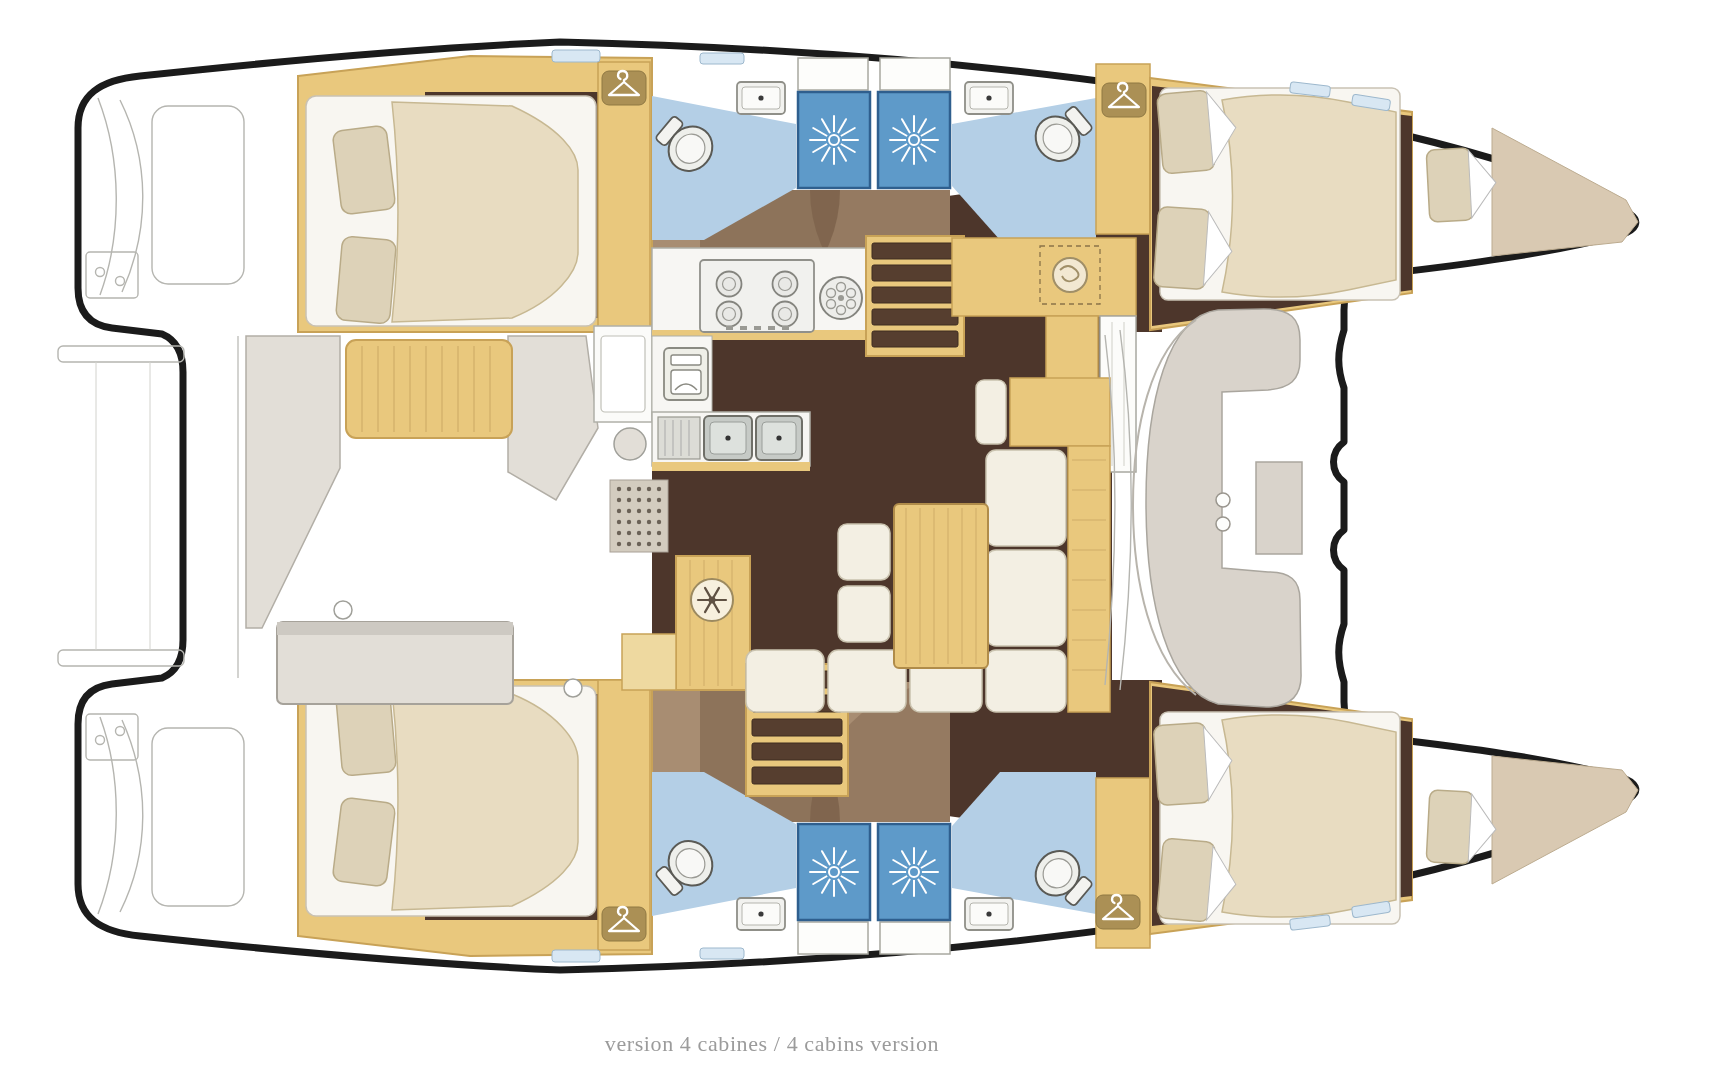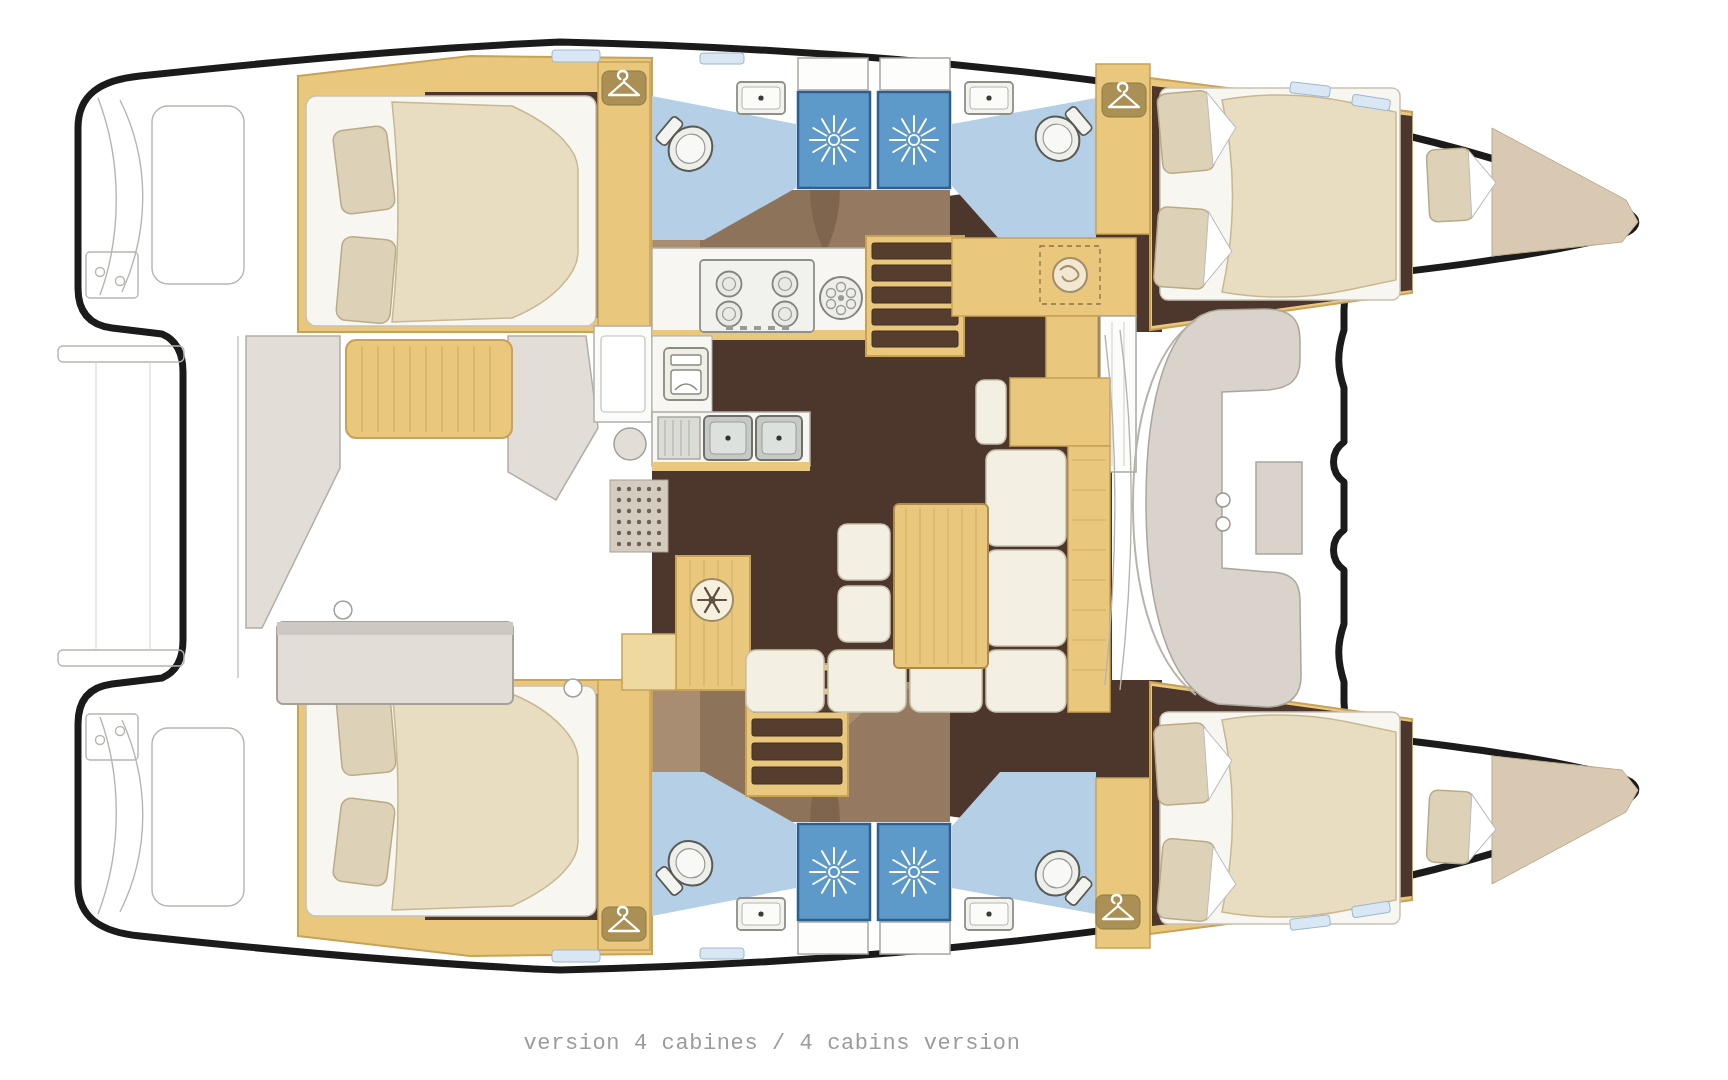--- a/index.html
+++ b/index.html
@@ -1,17 +1,17 @@
 <!DOCTYPE html>
 <html style="--outline: #1b1b1b; --wood: #e9c87d; --wood_dark: #c8a257; --floor_dark: #4d362b; --floor_walk: #a88d72; --bath_blue: #b4cfe6; --shower_blue: #5e9ac9; --mattress: #e8dcc1; --pillow: #ddd2b8; --sofa: #f3efe3; --cockpit_gray: #e2ded7; --forepeak: #d9c9b2; --caption: #9b9b9b;"><head>
 <meta charset="utf-8">
 <style>
   html,body{margin:0;padding:0;background:#fff;}
   .stage{position:relative;width:1728px;height:1080px;background:#fff;overflow:hidden;
-         font-family:Liberation Mono, monospace;}
+         font-family:Liberation Serif, serif;}
   svg{position:absolute;left:0;top:0;}
   .caption{position:absolute;left:772px;top:1031px;transform:translateX(-50%);
            font-size:22px;letter-spacing:.6px;color:var(--caption,#9b9b9b);white-space:nowrap;}
   
   .c-wood{fill:var(--wood);}          .c-floor{fill:var(--floor_dark);}
   .c-walk{fill:var(--floor_walk);}    .c-bath{fill:var(--bath_blue);}
   .c-shower{fill:var(--shower_blue);} .c-mattress{fill:var(--mattress);}
   .c-pillow{fill:var(--pillow);}      .c-sofa{fill:var(--sofa);}
   .c-gray{fill:var(--cockpit_gray);}  .c-beige{fill:var(--forepeak);}
   .hull{fill:#ffffff;stroke:var(--outline,#1b1b1b);stroke-width:7;stroke-linejoin:round;}

